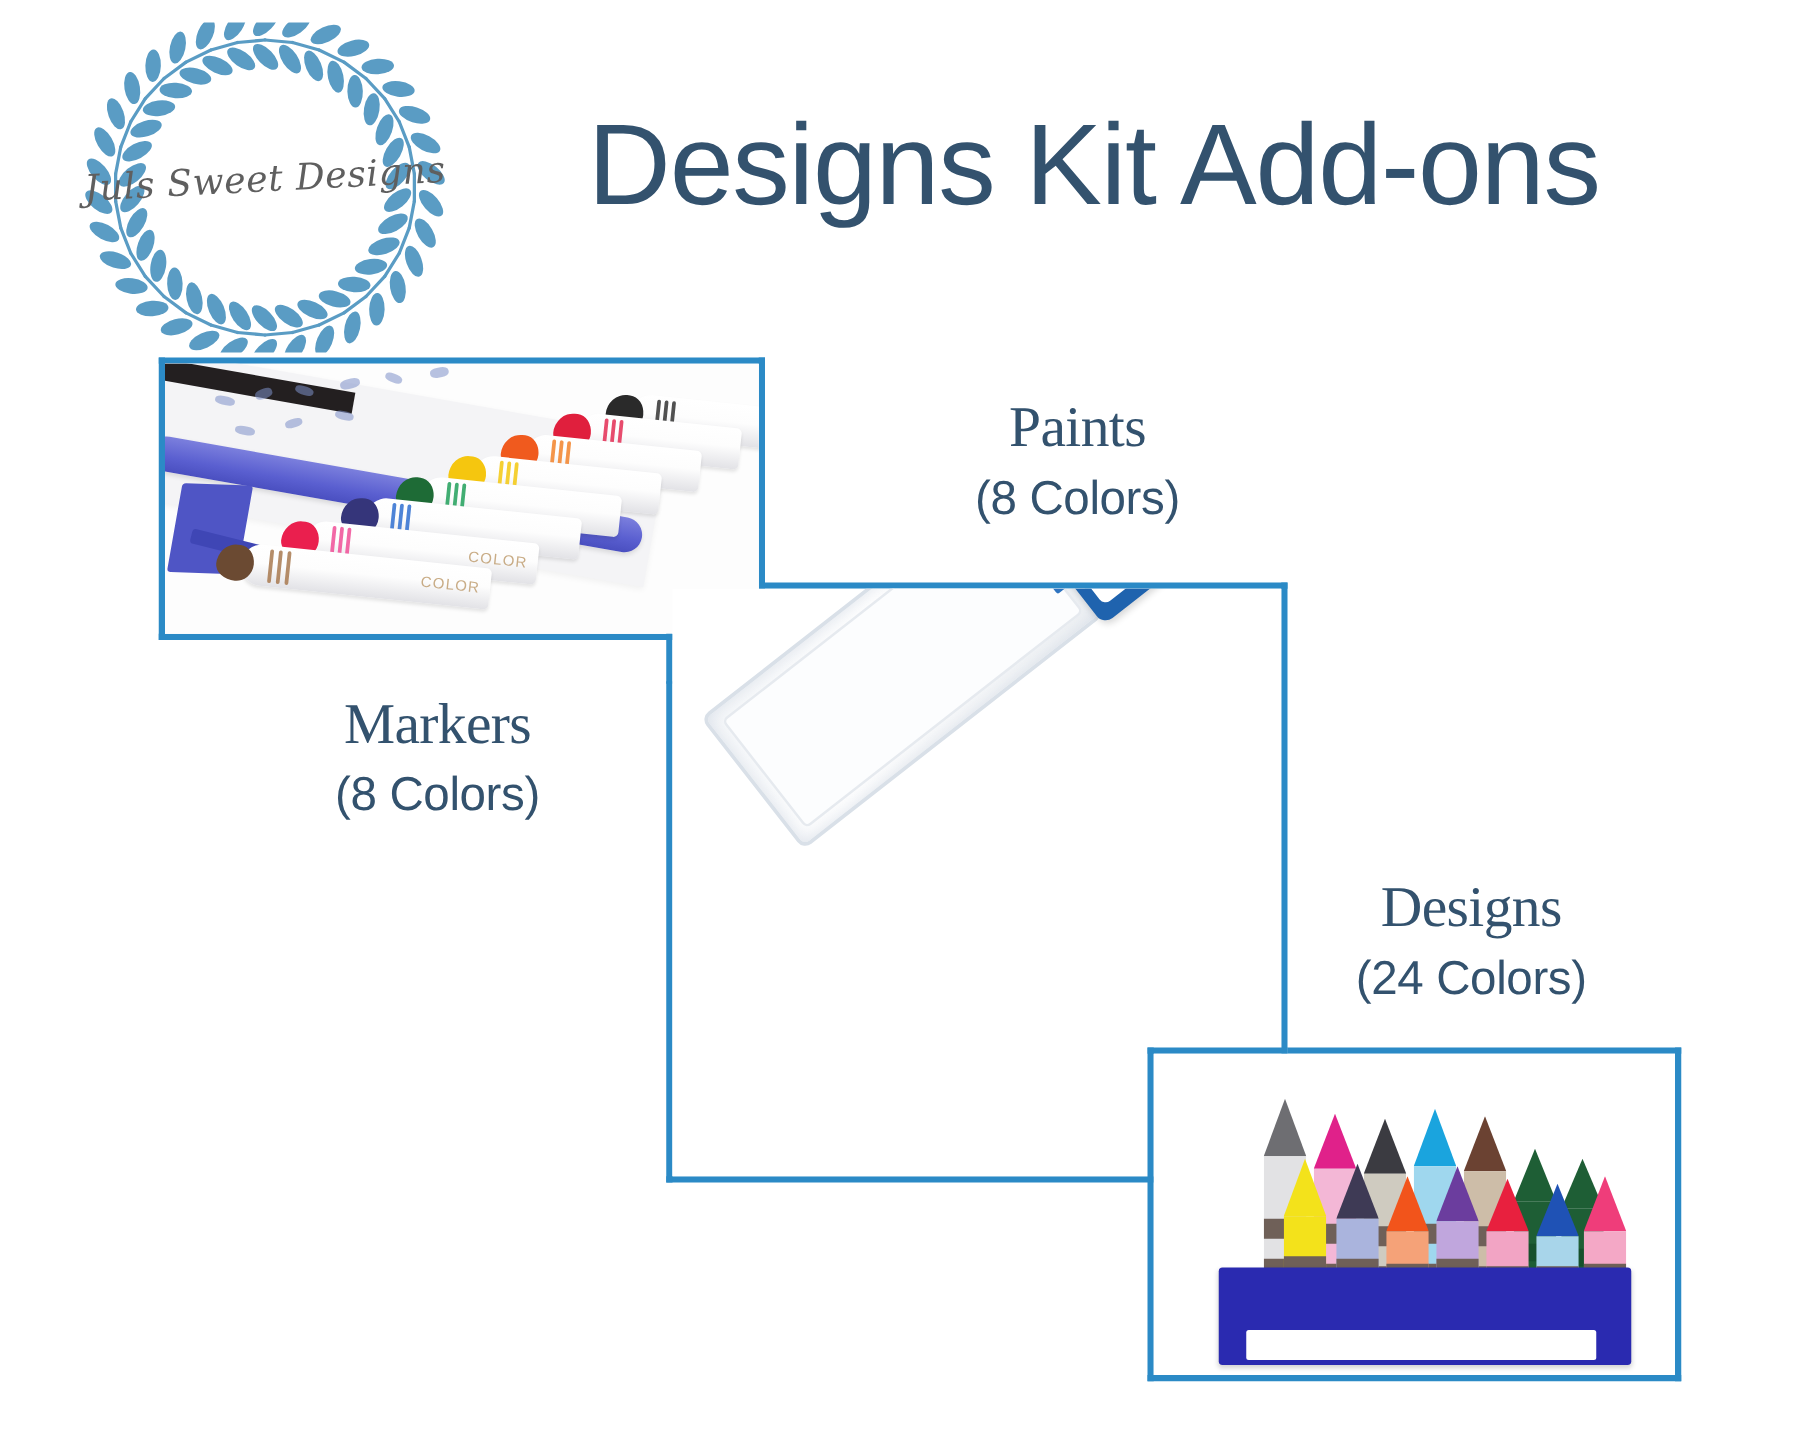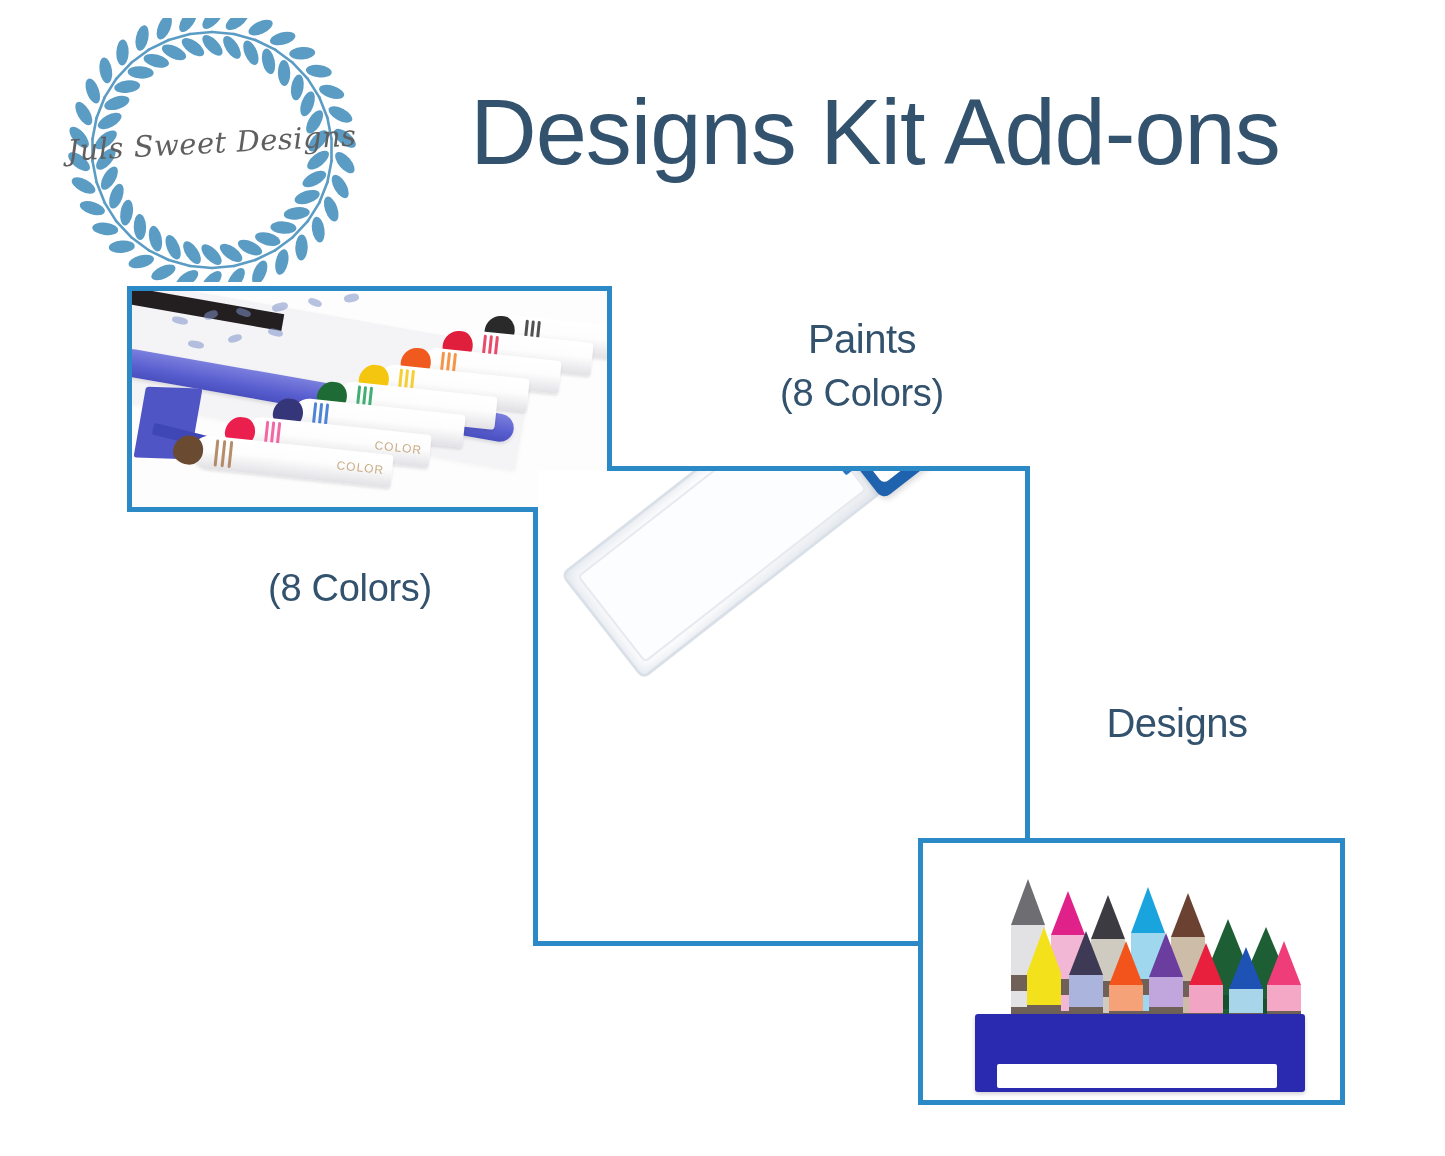--- a/index.html
+++ b/index.html
@@ -75,23 +75,24 @@
   .lbl {
     position: absolute;
     text-align: center;
     color: #33526e;
     font-family: "Liberation Sans", sans-serif;
     font-weight: 300;
     white-space: nowrap;
   }
   .lbl .l1 {
     display: block;
-    font-size: 40px;
+    font-size: 46px;
     line-height: 1.05;
     letter-spacing: -0.5px;
+    font-family: Liberation Serif, serif;
   }
   .lbl .l2 {
     display: block;
     font-size: 38px;
     line-height: 1.05;
     margin-top: 14px;
     letter-spacing: -0.3px;
   }
 
   
@@ -589,25 +590,27 @@
         <div class="wrapband" style="top:100px; height:14px; background:#6f6058;"></div>
       </div>
 
       <div class="cr-box">
         <div class="cr-box-inner"></div>
       </div>
     </div>
   </div>
 
   <div class="lbl" style="left:200px; top:555px; width:300px;">
+    <span class="l1">Markers</span>
     <span class="l2">(8 Colors)</span>
   </div>
 
   <div class="lbl" style="left:712px; top:318px; width:300px;">
     <span class="l1">Paints</span>
     <span class="l2">(8 Colors)</span>
   </div>
 
   <div class="lbl" style="left:1022px; top:702px; width:310px;">
     <span class="l1">Designs</span>
+    <span class="l2">(24 Colors)</span>
   </div>
 
 </div>
 
 </body></html>

